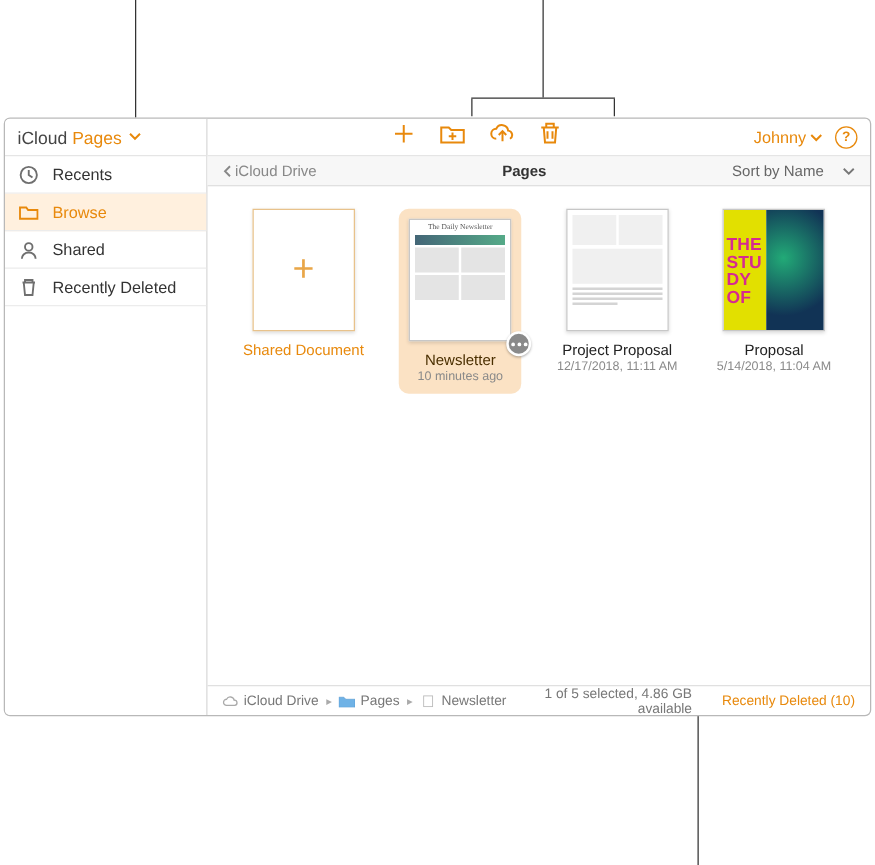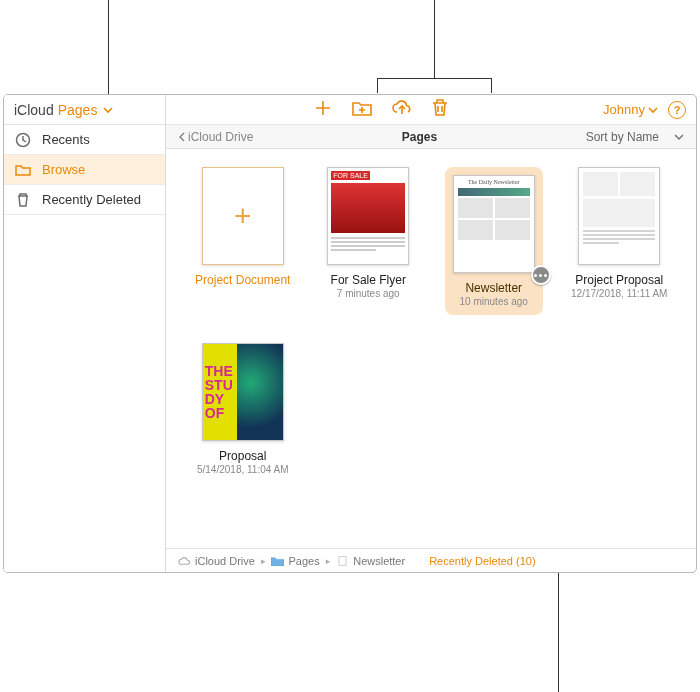--- a/index.html
+++ b/index.html
@@ -114,20 +114,29 @@
         <span class="ico">
           <svg width="16" height="16">
               <path d="M1 4h5l1.5 2H15v7H1z"></path>
             </svg>
         </span>
         <span>Browse</span>
       </div>
       <div class="sb-item">
         <span class="ico">
           <svg width="16" height="16">
+              <circle cx="8" cy="5.5" r="3"></circle>
+              <path d="M2.5 15c0-3 2.5-5 5.5-5s5.5 2 5.5 5"></path>
+            </svg>
+        </span>
+        <span>Shared</span>
+      </div>
+      <div class="sb-item">
+        <span class="ico">
+          <svg width="16" height="16">
               <path d="M3 4h10M5 4V2h6v2M4 4l1 10h6l1-10"></path>
             </svg>
         </span>
         <span>Recently Deleted</span>
       </div>
     </aside>
 
     <section class="main">
 
       <div class="toolbar">
@@ -185,37 +194,23 @@
         </span>
       </div>
 
       <div class="grid-wrap">
         <div class="grid">
 
           <div class="doc create">
             <div class="thumb">
               <span class="plus-lg">+</span>
             </div>
-            <span class="name">Project Document</span>
-          </div>
-
-          <div class="doc">
-            <div class="thumb th-sale">
-              <span class="tag">FOR SALE</span>
-              <div class="ph"></div>
-              <div class="txt">
-                  <div class="ln"></div>
-                  <div class="ln"></div>
-                  <div class="ln"></div>
-                  <div class="ln" style="width:60%"></div>
-                </div>
-            </div>
-            <span class="name">For Sale Flyer</span>
-            <span class="meta">7 minutes ago</span>
-          </div>
+            <span class="name">Shared Document</span>
+          </div>
+
 
           <div class="doc selected">
             <div class="selwrap">
               <div class="thumb th-news">
                 <div class="hd">The Daily Newsletter</div>
                 <div class="sbar"></div>
                 <div class="grid2">
                     <div class="cell"></div>
                     <div class="cell"></div>
                     <div class="cell"></div>
@@ -284,18 +279,19 @@
             <span>Pages</span>
           </span>
           <span class="sep">▸</span>
           <span class="node">
             <svg class="ficon" viewBox="0 0 12 14" style="fill:#fff;stroke:#bbb;stroke-width:1">
                 <rect x="1" y="1" width="10" height="12"></rect>
               </svg>
             <span>Newsletter</span>
           </span>
         </div>
+        <span class="status">1 of 5 selected, 4.86 GB available</span>
         <span class="recent-del">Recently Deleted (10)</span>
       </div>
 
     </section>
   </div>
 </div>
 
 </body></html>

